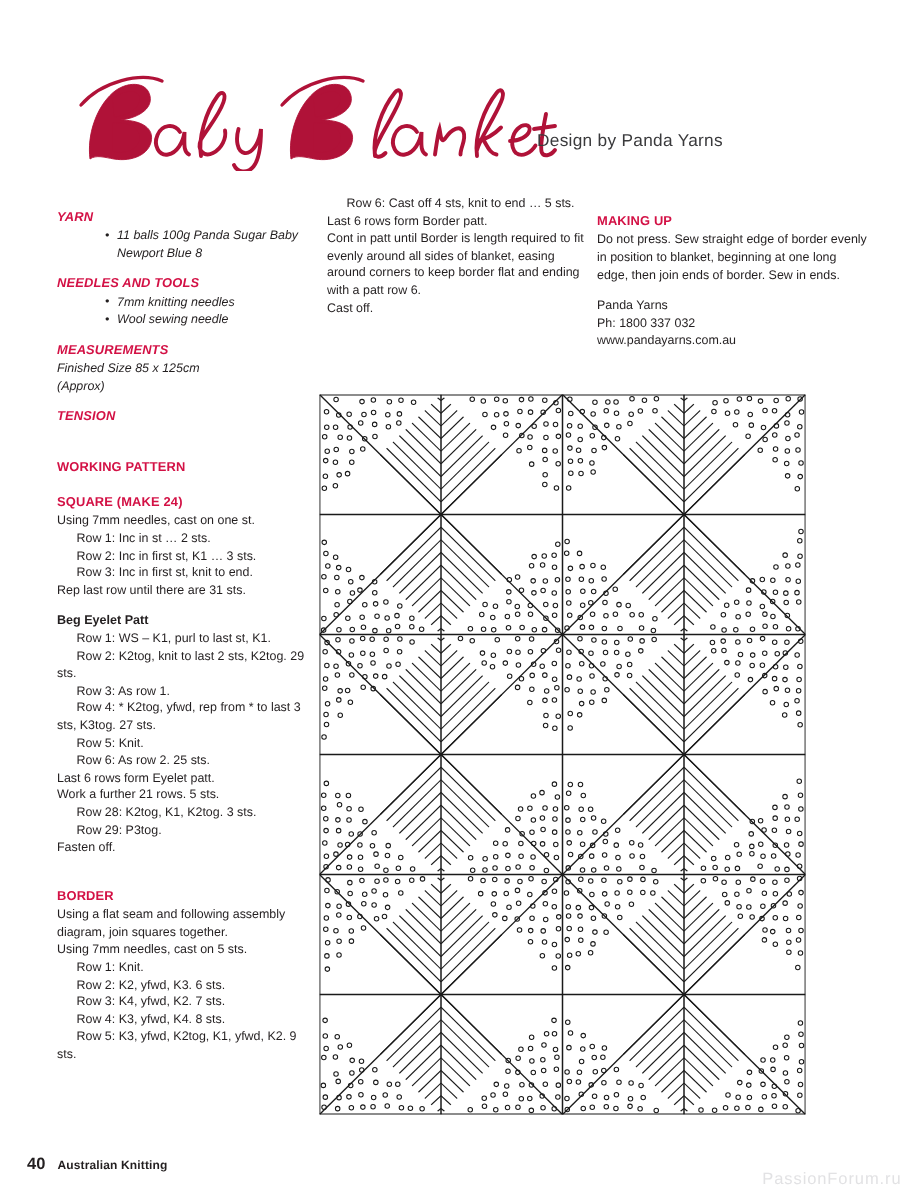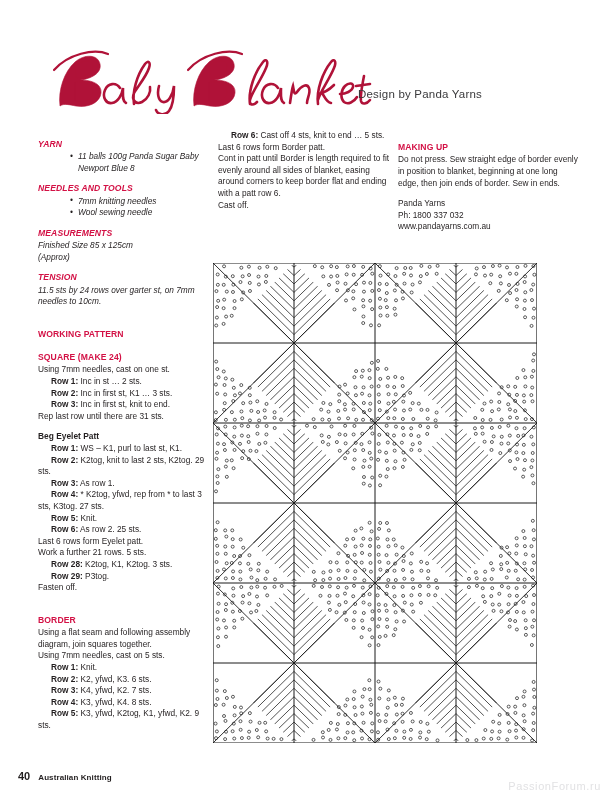--- a/index.html
+++ b/index.html
@@ -100,21 +100,21 @@
     font-style: italic;
     font-size: 8.3px;
     line-height: 11.5px;
   }
   p.body {
     margin: 0;
     font-size: 8.3px;
     line-height: 11.6px;
   }
   p.body b, .rowlab {
-    font-weight: bold;
+    font-weight: normal;
     padding-left: 13px;
   }
   p.sub {
     margin: 0;
     font-size: 8.4px;
     line-height: 11.6px;
     font-weight: bold;
   }
 
   
@@ -222,21 +222,20 @@
 
     <div class="sec-gap"></div>
 
     <h2 class="sec">MEASUREMENTS</h2>
     <p class="ital">Finished Size 85 x 125cm</p>
     <p class="ital">(Approx)</p>
 
     <div class="sec-gap"></div>
 
     <h2 class="sec">TENSION</h2>
-    <p class="ital">11.5 sts by 24 rows over garter st, on 7mm needles to 10cm.</p>
 
     <div class="sec-gap"></div>
 
     <h2 class="sec upright">WORKING PATTERN</h2>
     <h2 class="sec upright">SQUARE (MAKE 24)</h2>
     <p class="body">Using 7mm needles, cast on one st.</p>
     <p class="body"><span class="rowlab">Row 1:</span><span> Inc in st … 2 sts.</span></p>
     <p class="body"><span class="rowlab">Row 2:</span><span> Inc in first st, K1 … 3 sts.</span></p>
     <p class="body"><span class="rowlab">Row 3:</span><span> Inc in first st, knit to end.</span></p>
     <p class="body">Rep last row until there are 31 sts.</p>

